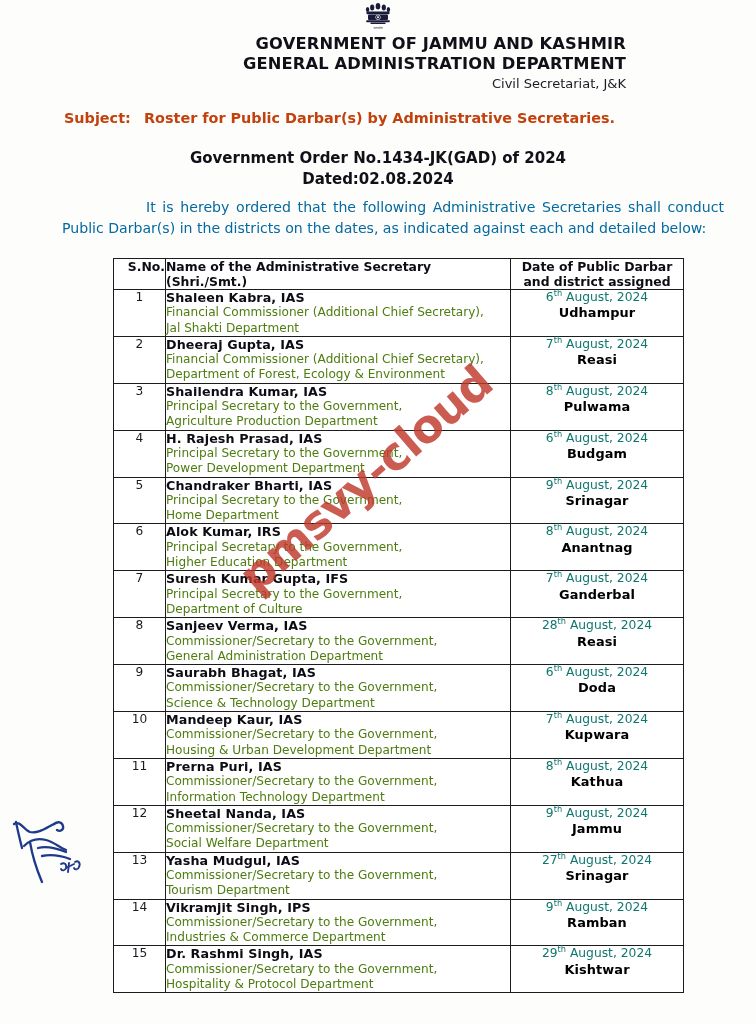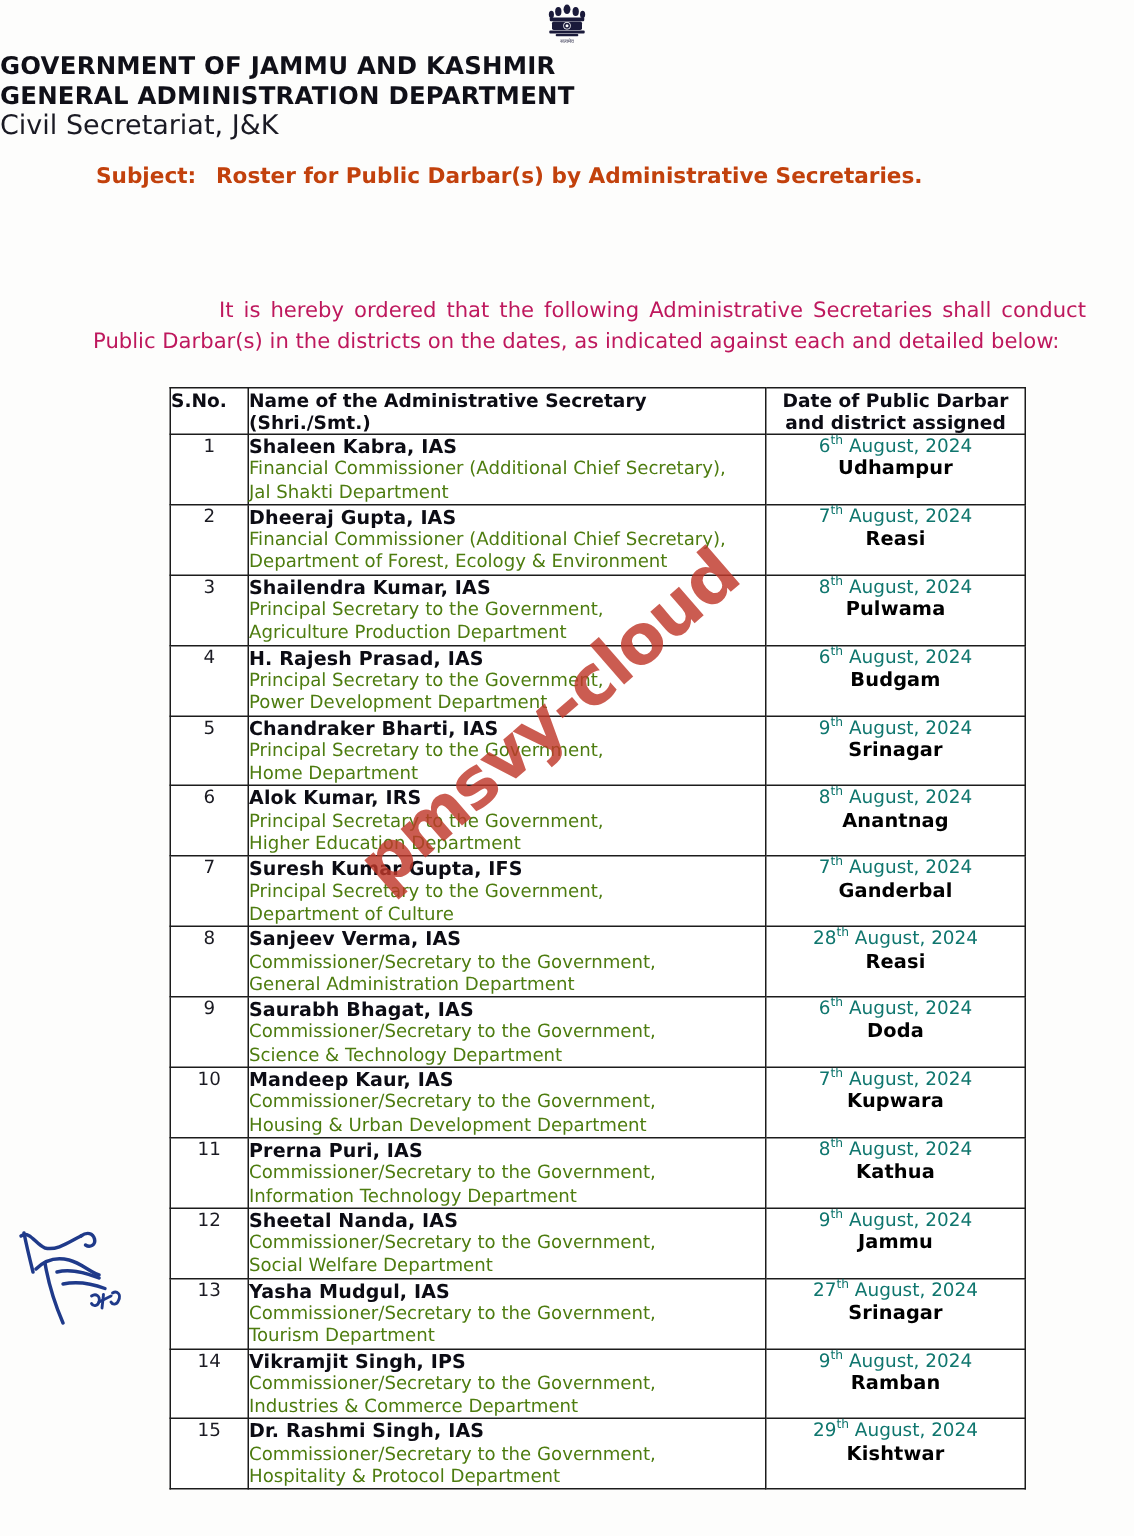--- a/index.html
+++ b/index.html
@@ -30,31 +30,31 @@
     width: 34px;
     height: 32px;
   }
 
   
   .head-block {
     position: absolute;
     top: 34px;
     left: 0;
     width: 626px;
-    text-align: left;
+    text-align: right;
   }
   .gov-line-1, .gov-line-2 {
     font-size: 16.3px;
     font-weight: bold;
     letter-spacing: 0.15px;
     line-height: 19.5px;
     color: #101018;
   }
   .civ-line {
-    font-size: 18px;
+    font-size: 13px;
     font-weight: normal;
     line-height: 21px;
     color: #1a1a24;
   }
 
   
   .subject-row {
     position: absolute;
     top: 110px;
     left: 64px;
@@ -85,21 +85,21 @@
   
   .body-para {
     position: absolute;
     top: 197px;
     left: 62px;
     width: 662px;
     font-size: 14.1px;
     line-height: 20.5px;
     text-align: justify;
     text-indent: 84px;
-    color: #be185d;
+    color: #0369a1;
   }
 
   
   .roster-table {
     position: absolute;
     top: 258px;
     left: 113px;
     width: 570px;
     border-collapse: collapse;
     table-layout: fixed;
@@ -113,21 +113,21 @@
   col.c-sno  { width: 52px; }
   col.c-name { width: 345px; }
   col.c-date { width: 173px; }
 
   .th-sno, .th-name, .th-date {
     font-size: 12.4px;
     font-weight: bold;
     color: #0c0c14;
     line-height: 15px;
   }
-  .th-sno  { text-align: left; padding: 4px 2px 4px 2px; }
+  .th-sno  { text-align: right; padding: 4px 2px 4px 2px; }
   .th-name { text-align: left;   padding: 4px 4px 4px 7px; }
   .th-date { text-align: center; padding: 4px 4px 4px 4px; }
 
   .cell-sno {
     text-align: center;
     font-size: 12.2px;
     color: #1a1a22;
     padding: 4px 2px 6px 2px;
     line-height: 15px;
   }
@@ -229,20 +229,24 @@
   <div class="head-block">
     <div class="gov-line-1">GOVERNMENT OF JAMMU AND KASHMIR</div>
     <div class="gov-line-2">GENERAL ADMINISTRATION DEPARTMENT</div>
     <div class="civ-line">Civil Secretariat, J&amp;K</div>
   </div>
 
   <div class="subject-row">
     <span class="subject-label">Subject:</span><span class="subject-text">Roster for Public Darbar(s) by Administrative Secretaries.</span>
   </div>
 
+  <div class="order-block">
+    <div class="order-no">Government Order No.1434-JK(GAD) of 2024</div>
+    <div class="order-date">Dated:02.08.2024</div>
+  </div>
 
   <div class="body-para">It is hereby ordered that the following Administrative Secretaries shall conduct Public Darbar(s) in the districts on the dates, as indicated against each and detailed below:</div>
 
   <table class="roster-table">
     <colgroup>
       <col class="c-sno">
         <col class="c-name">
         <col class="c-date">
     </colgroup>
     <thead>

